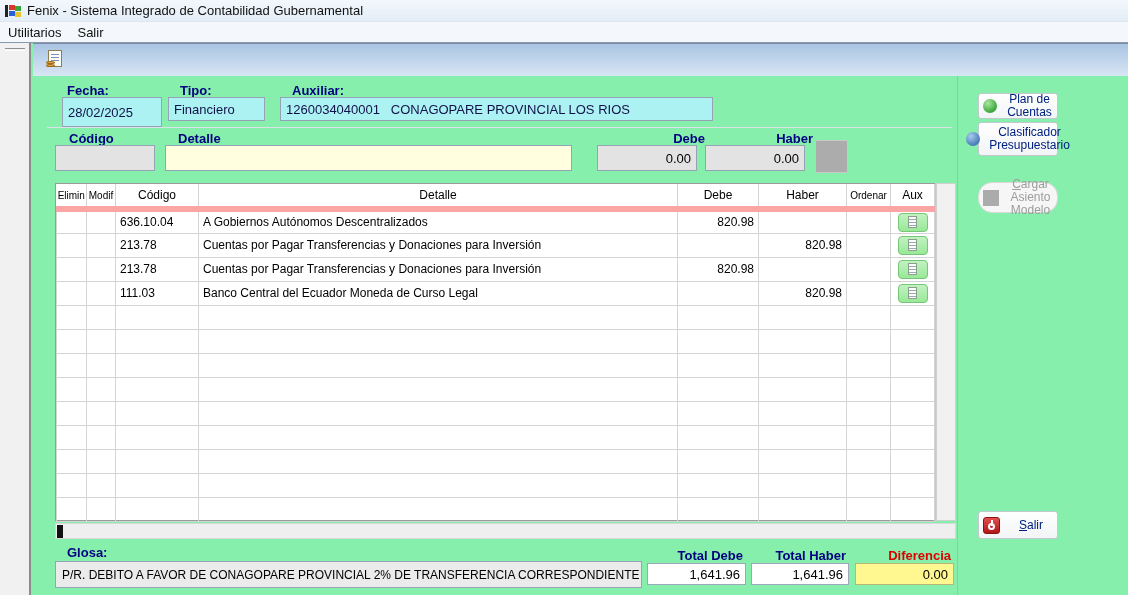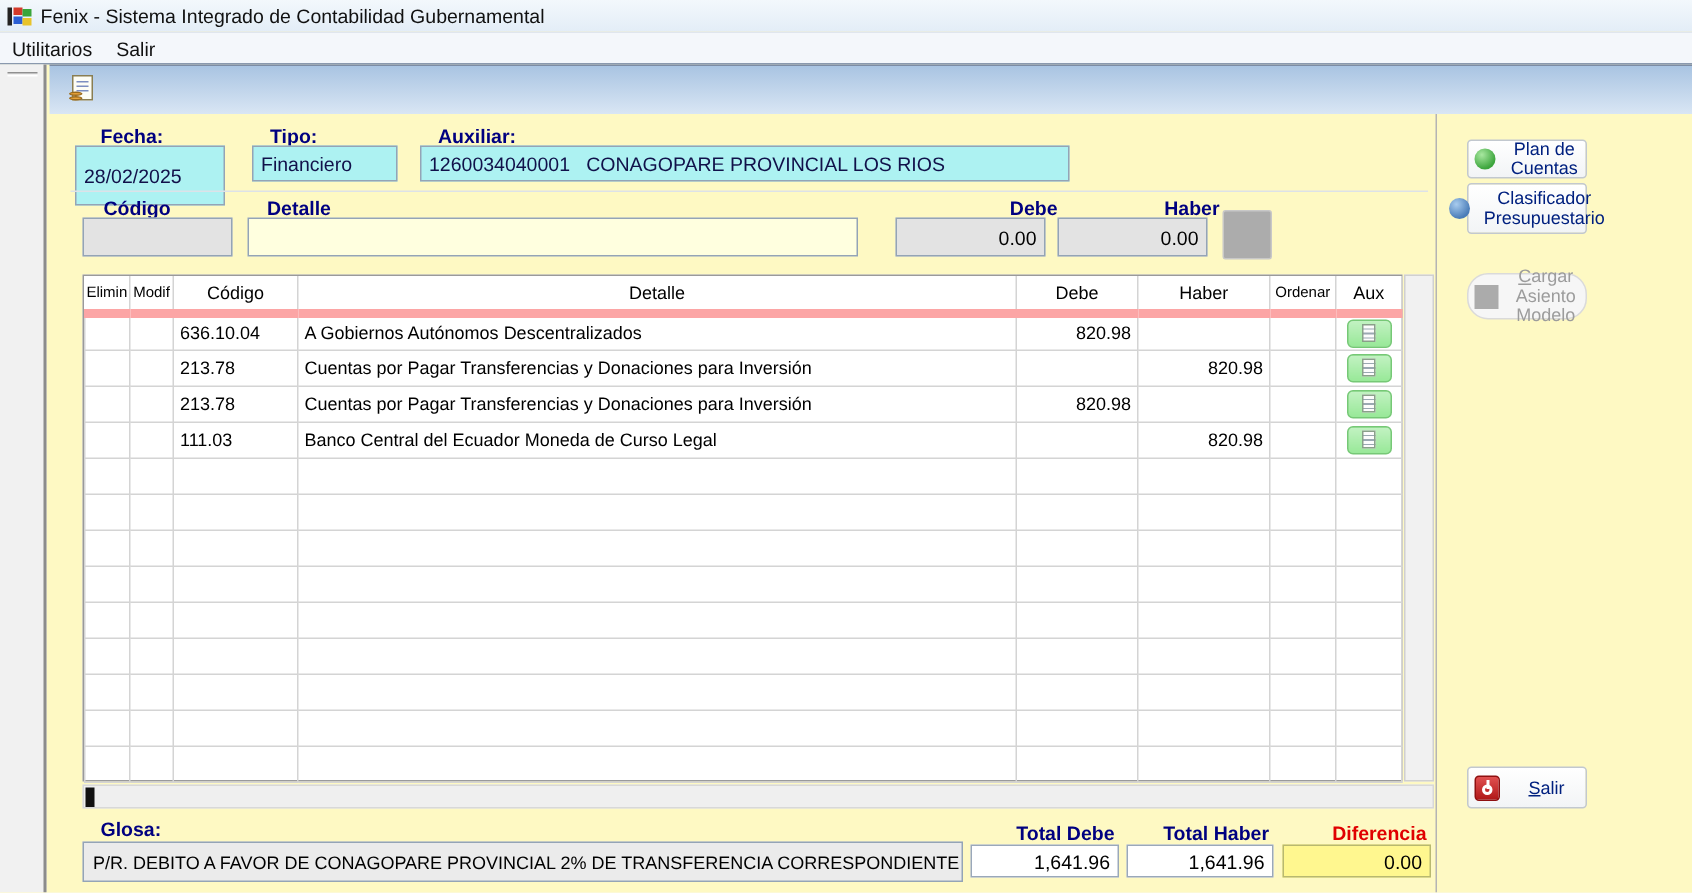--- a/index.html
+++ b/index.html
@@ -9,21 +9,21 @@
     --field-disabled-gray:#E3E3E3;
     --diferencia-yellow:#FFF78F;
     --diferencia-label-red:#E00000;
     --aux-button-green:#98E898;
     --toolbar-gradient-top:#A9C4E2;
     --toolbar-gradient-bottom:#D9E6F4;
   }
   *{box-sizing:border-box;margin:0;padding:0;}
   html,body{width:1128px;height:595px;overflow:hidden;}
   body{font-family:"Liberation Sans","DejaVu Sans",sans-serif;font-size:12px;background:#F7F7F7;color:#000;}
-  .window{position:relative;width:1128px;height:595px;background:#fef9c3;}
+  .window{position:relative;width:1128px;height:595px;background:#86efac;}
 
   
   .titlebar{position:absolute;left:0;top:0;width:1128px;height:22px;background:linear-gradient(#F3F8FC,#E3EDF7);display:flex;align-items:center;padding-left:5px;border-bottom:1px solid #E0E6EE;}
   .app-icon{width:16px;height:14px;position:relative;margin-right:6px;flex:0 0 auto;}
   .app-icon .bar{position:absolute;left:0;top:1px;width:3px;height:12px;background:#222;}
   .app-icon .sq{position:absolute;width:6px;height:5px;}
   .app-icon .r{left:4px;top:1px;background:#D43A2B;}
   .app-icon .g{left:10px;top:2px;background:#3AA53A;}
   .app-icon .b{left:4px;top:7px;background:#2B5FD4;}
   .app-icon .y{left:10px;top:8px;background:#E8C32B;}
@@ -125,21 +125,21 @@
       <span class="coins">
         <b style="top:4px"></b>
           <b style="top:1px"></b>
       </span>
     </button>
   </div>
 
   <div class="panel-divider"></div>
 
   <div class="lbl" style="left:55px;top:83px">Fecha:</div>
-  <div class="field cyan" style="left:50px;top:97px;width:100px;height:40px">28/02/2025</div>
+  <div class="field cyan" style="left:62px;top:97px;width:100px;height:30px">28/02/2025</div>
 
   <div class="lbl" style="left:168px;top:83px">Tipo:</div>
   <div class="field cyan" style="left:168px;top:97px;width:97px;height:24px">Financiero</div>
 
   <div class="lbl" style="left:280px;top:83px">Auxiliar:</div>
   <div class="field cyan" style="left:280px;top:97px;width:433px;height:24px">1260034040001   CONAGOPARE PROVINCIAL LOS RIOS</div>
 
   <div class="sep-line"></div>
 
   <div class="lbl" style="left:57px;top:131px">Código</div>

